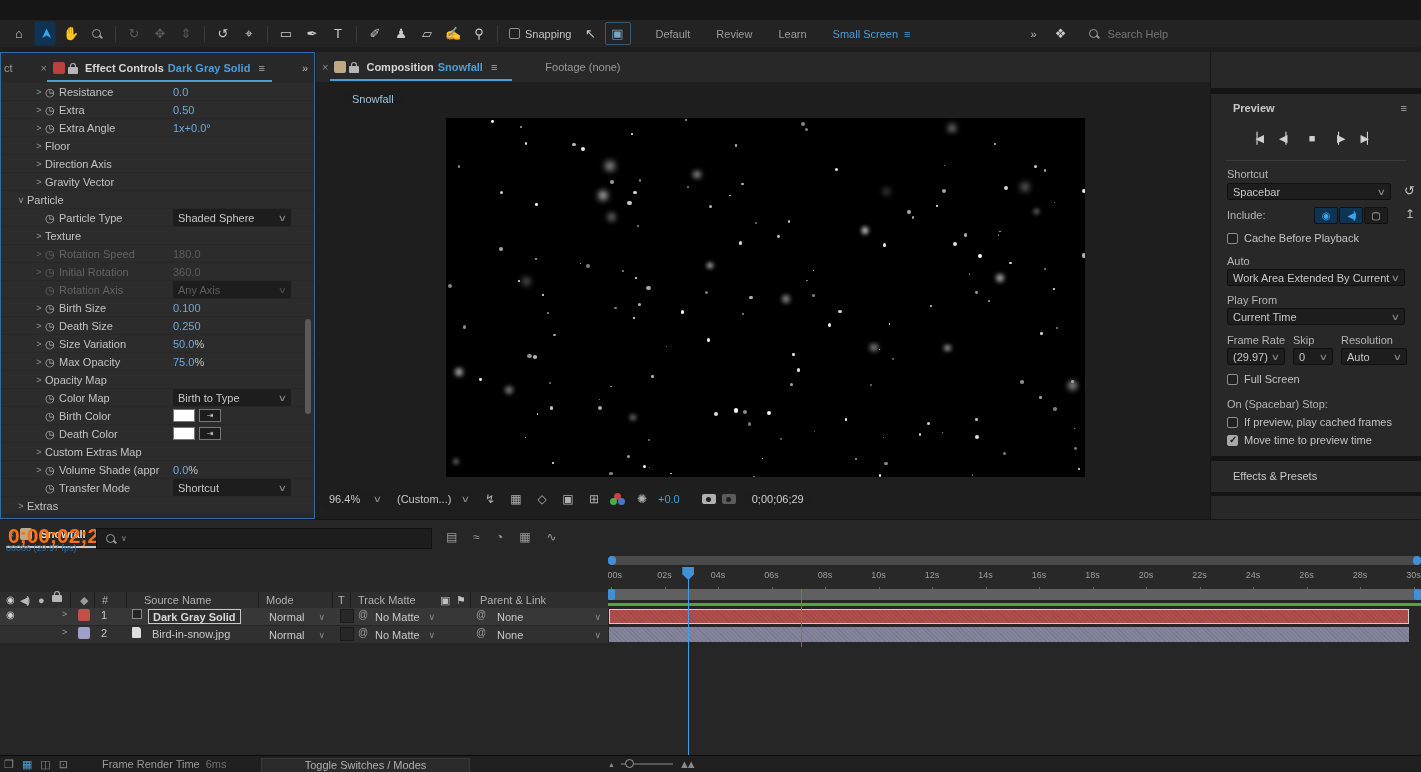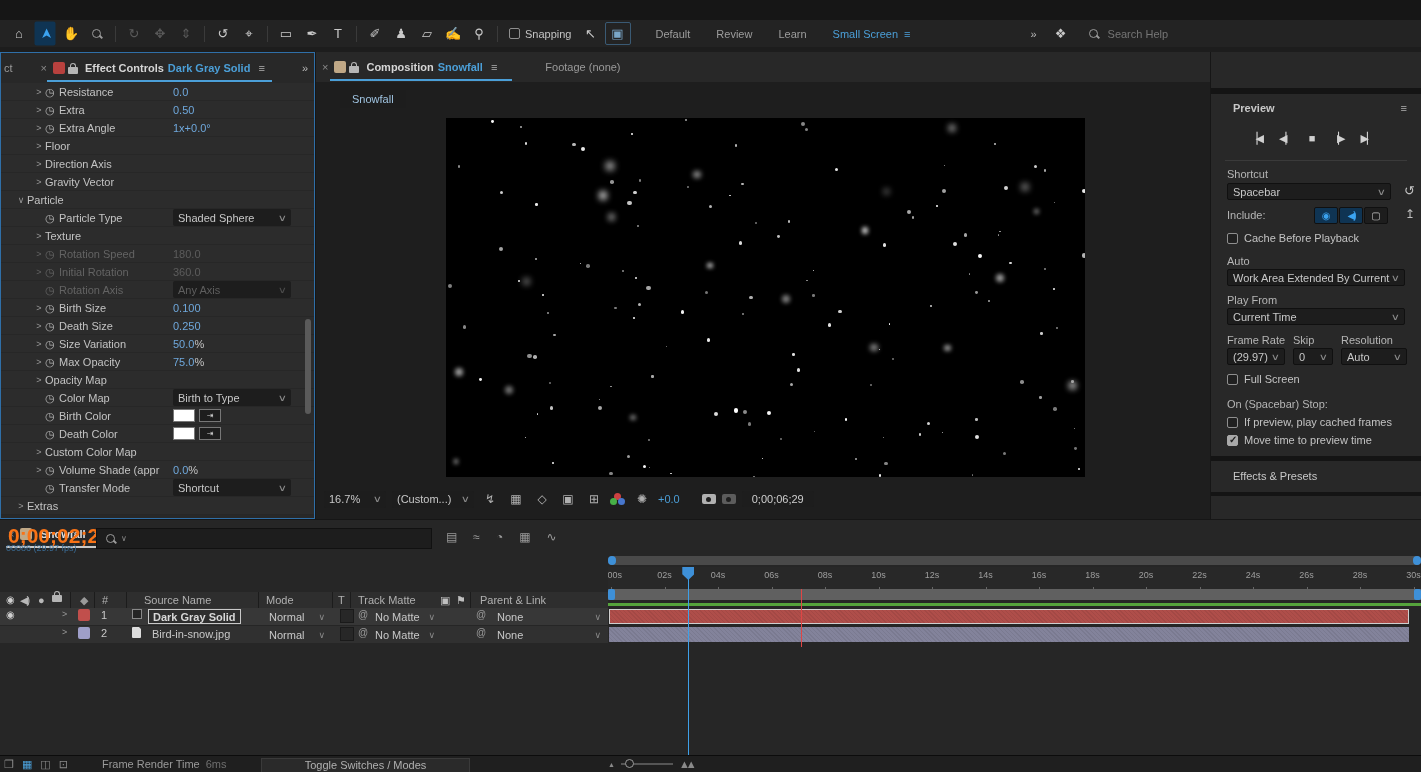--- a/index.html
+++ b/index.html
@@ -334,21 +334,21 @@
         </div>
         <div class="erow" style="padding-left: 32px;">
           <span class="chev"></span>
           <span class="sw">◷</span>
           <span class="lbl">Death Color</span>
           <span class="cswatch"></span>
           <span class="cramp">⇥</span>
         </div>
         <div class="erow" style="padding-left: 32px;">
           <span class="chev">&gt;</span>
-          <span class="lbl">Custom Color Map</span>
+          <span class="lbl">Custom Extras Map</span>
         </div>
         <div class="erow" style="padding-left: 32px;">
           <span class="chev">&gt;</span>
           <span class="sw">◷</span>
           <span class="lbl">Volume Shade (appr</span>
           <span class="val">0.0<span class="unit">%</span></span>
         </div>
         <div class="erow" style="padding-left: 32px;">
           <span class="chev"></span>
           <span class="sw">◷</span>
@@ -532,21 +532,21 @@
           <div class="flake" style="left: 354.7px; top: 4px; width: 4.14489px; height: 4.14489px; opacity: 0.53;"></div>
           <div class="flake" style="left: 367px; top: 151.8px; width: 1.37706px; height: 1.37706px; opacity: 0.87;"></div>
           <div class="flake" style="left: 350.5px; top: 250.3px; width: 3.51784px; height: 3.51784px; opacity: 0.87;"></div>
           <div class="flake" style="left: 550px; top: 156.1px; width: 8.00315px; height: 8.00315px; opacity: 0.62; filter: blur(2.20734px);"></div>
           <div class="flake" style="left: 196.5px; top: 347.2px; width: 3.27382px; height: 3.27382px; opacity: 0.97;"></div>
           <div class="flake" style="left: 587.6px; top: 91px; width: 4.98148px; height: 4.98148px; opacity: 0.59; filter: blur(2.09341px);"></div>
         </div>
     </div>
     <div class="compbar">
       <div class="dd" style="width:62px;margin-left:8px;">
-        <span>16.7%</span>
+        <span>96.4%</span>
           <span class="ddchev">∨</span>
       </div>
       <div class="dd" style="width:82px;">
         <span>(Custom...)</span>
           <span class="ddchev">∨</span>
       </div>
       <span class="cicon">↯</span>
       <span class="cicon">▦</span>
       <span class="cicon">◇</span>
       <span class="cicon">▣</span>

